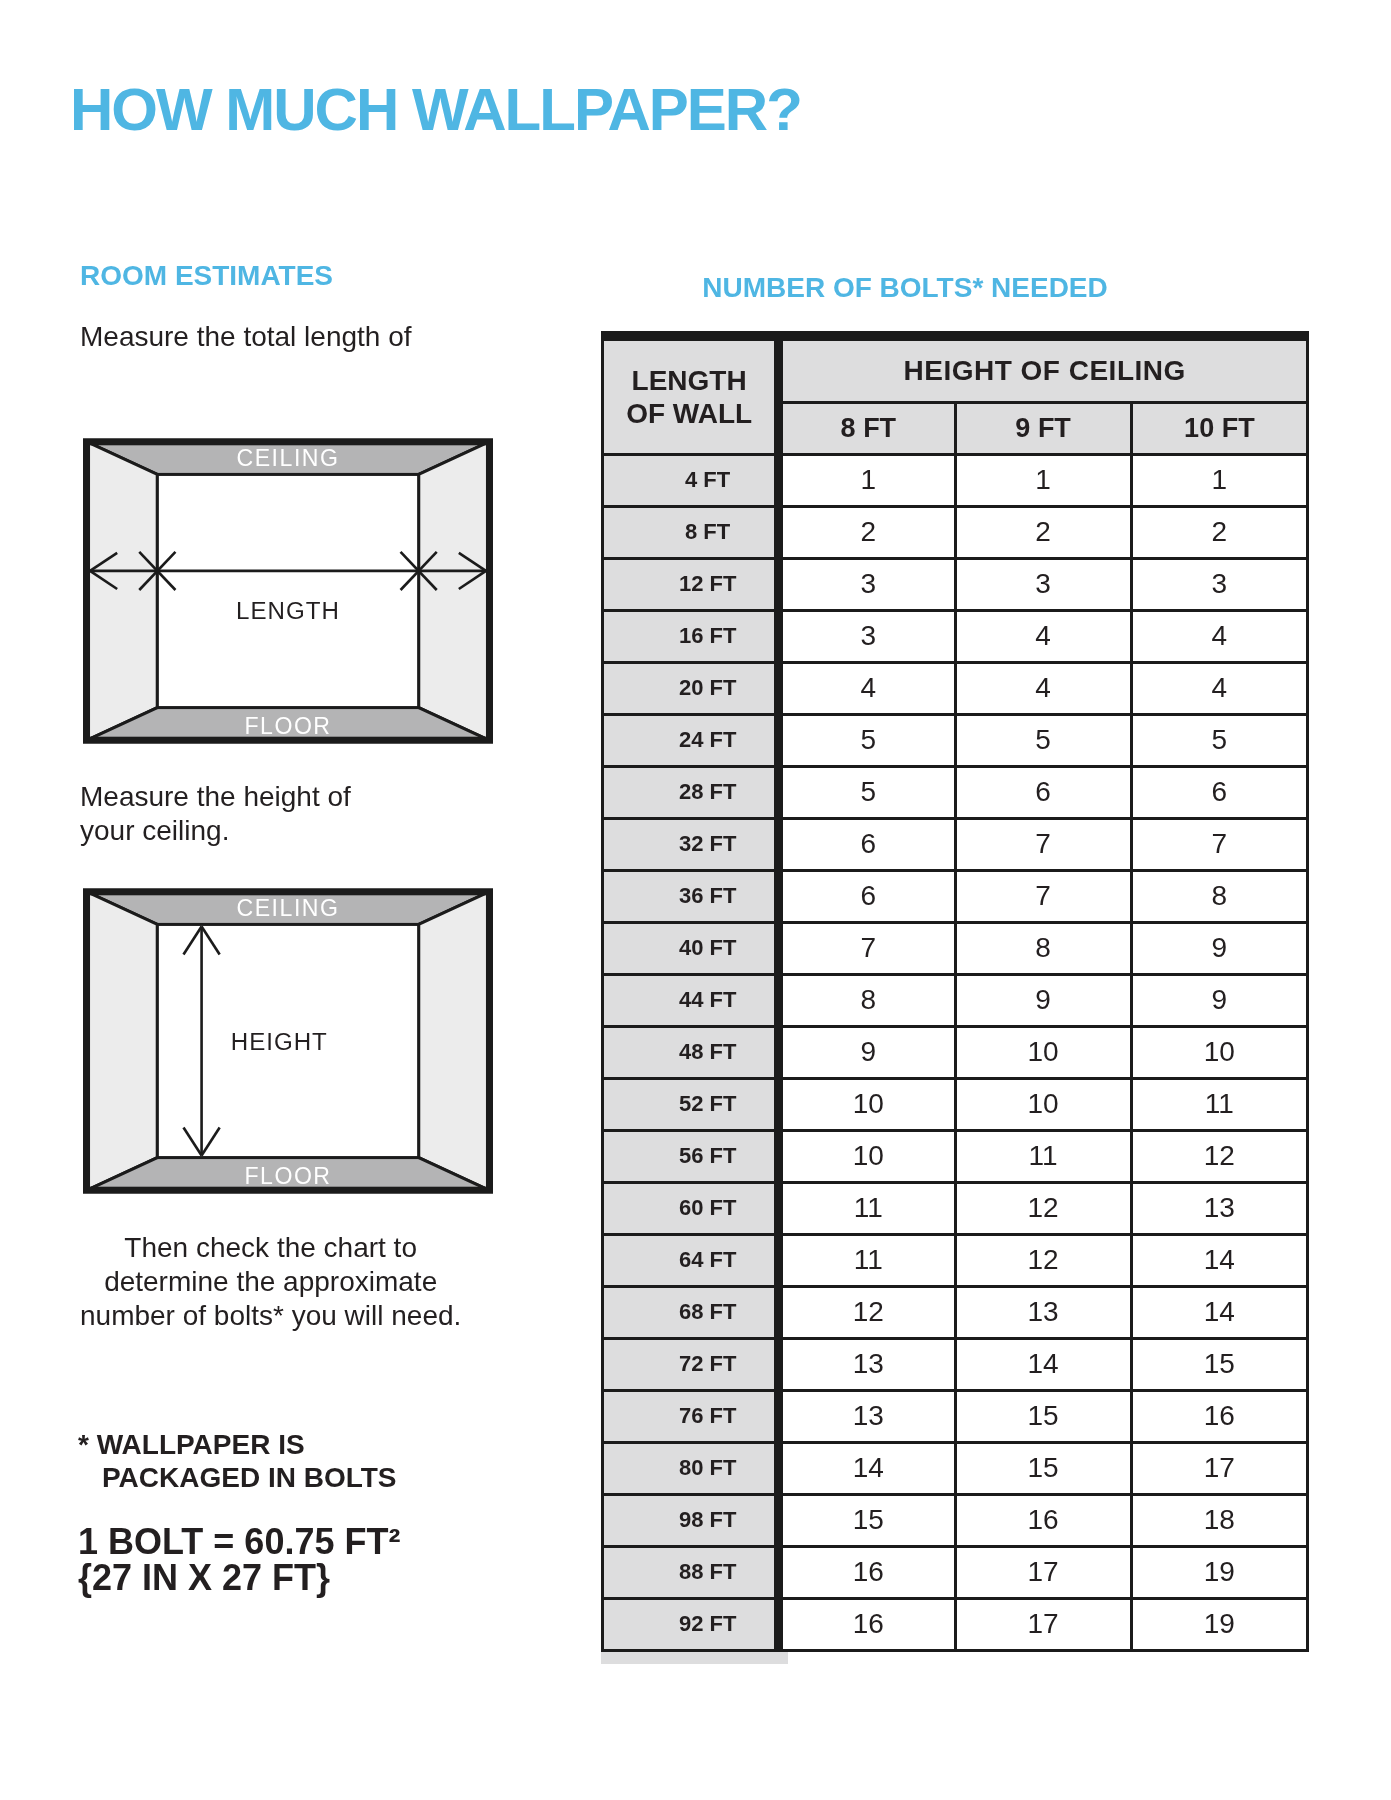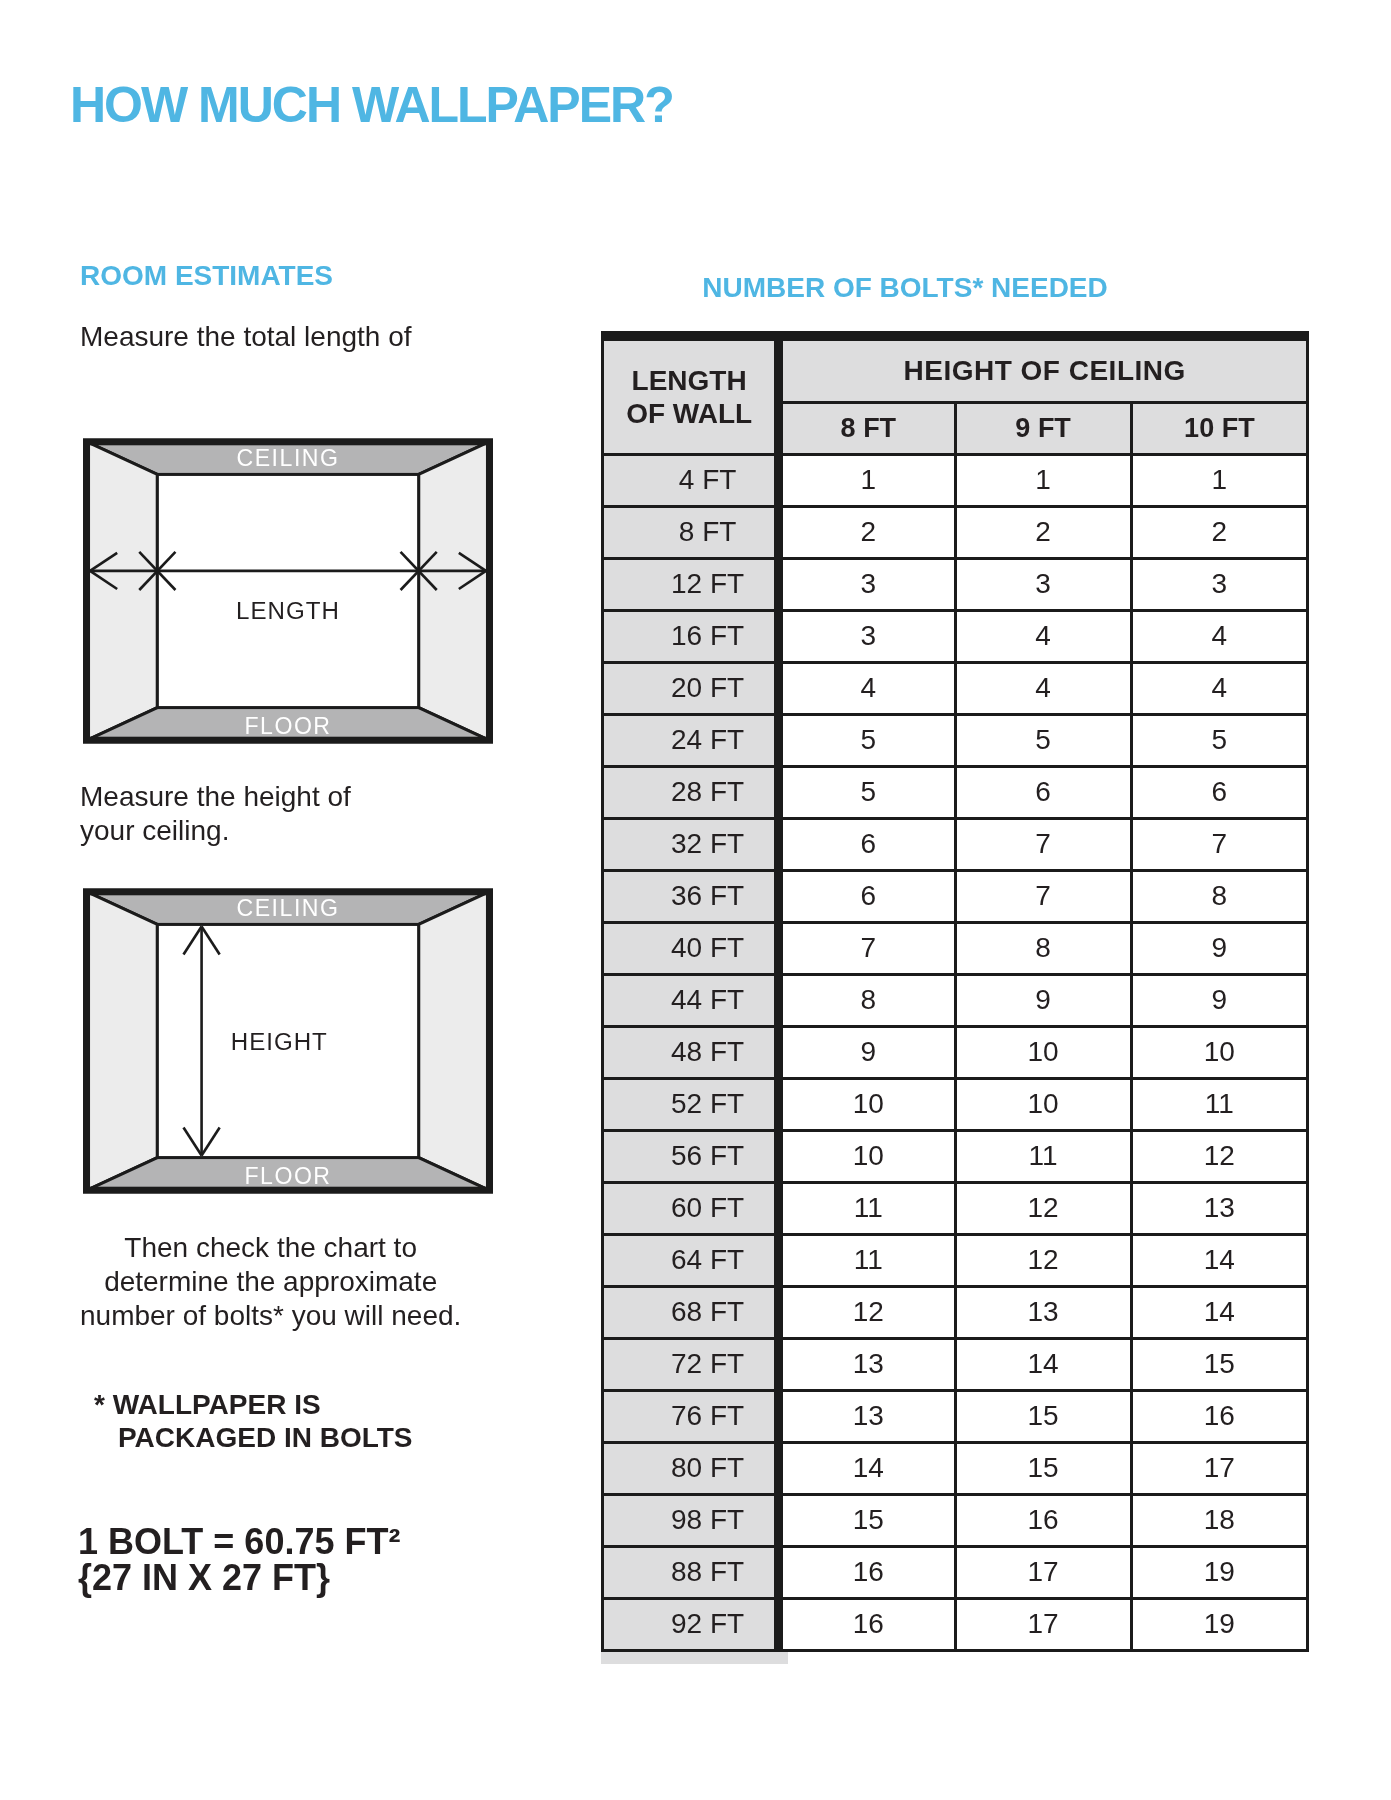--- a/index.html
+++ b/index.html
@@ -12,33 +12,33 @@
   }
   *{box-sizing:border-box;}
   html,body{margin:0;padding:0;}
   body{
     width:1391px;height:1800px;position:relative;background:#fff;
     font-family:"Liberation Sans",sans-serif;color:var(--ink);
     overflow:hidden;
   }
   .abs{position:absolute;}
   #page-title{
-    left:70px;top:80px;font-size:50px;font-weight:bold;color:var(--accent);
+    left:70px;top:80px;font-size:60px;font-weight:bold;color:var(--accent);
     letter-spacing:-2px;white-space:nowrap;line-height:1;
   }
   .section-heading{
     font-size:28px;font-weight:bold;color:var(--accent);white-space:nowrap;line-height:1;
   }
   #room-estimates-heading{left:80px;top:262px;}
   .para{font-size:28px;line-height:34px;color:var(--ink);}
   #length-instruction{left:80px;top:320px;}
   #height-instruction{left:80px;top:780px;}
   #chart-instruction{left:80px;top:1231px;text-align:center;}
   .footnote{font-size:28px;line-height:33px;font-weight:bold;}
-  #bolts-footnote{left:78px;top:1388px;margin-left:16px;}
+  #bolts-footnote{left:78px;top:1428px;}
   #bolts-footnote .indent{padding-left:24px;}
   #bolt-size{left:78px;top:1524px;font-size:36px;line-height:36px;font-weight:bold;}
   svg text{font-family:"Liberation Sans",sans-serif;}
   .slab-label{fill:#fff;font-size:23px;letter-spacing:1.5px;}
   .measure-label{fill:var(--ink);font-size:24px;letter-spacing:1px;}
   .arrow{stroke:var(--line);stroke-width:2.6;fill:none;}
   #diagram-length{left:83px;top:438px;}
   #diagram-height{left:83px;top:888px;}
 
   #table-wrap{left:601px;top:272px;width:608px;}
@@ -55,21 +55,21 @@
     border:3px solid var(--line);
     text-align:center;vertical-align:middle;padding:0;
   }
   #bolts-table thead th{background:var(--cell-gray);font-weight:bold;color:var(--ink);}
   #group-header-cell{font-size:28px;height:66px;letter-spacing:.5px;}
   .sub-header{font-size:27px;height:52px;}
   #row-header-cell{
     font-size:28px;line-height:33px;border-right:9px solid var(--line) !important;
   }
   #bolts-table tbody th.row-label{
-    background:var(--cell-gray);font-size:28px;font-weight:normal;
+    background:var(--cell-gray);font-size:22px;font-weight:bold;
     border-right:9px solid var(--line);height:52px;padding-left:37px;
   }
   #bolts-table tbody td{font-size:28px;font-weight:normal;background:#fff;height:52px;}
   #table-foot-sliver{width:187px;height:12px;background:var(--cell-gray);}
 </style>
 </head>
 <body>
 
 <div class="abs" id="page-title">HOW MUCH WALLPAPER?</div>
 

